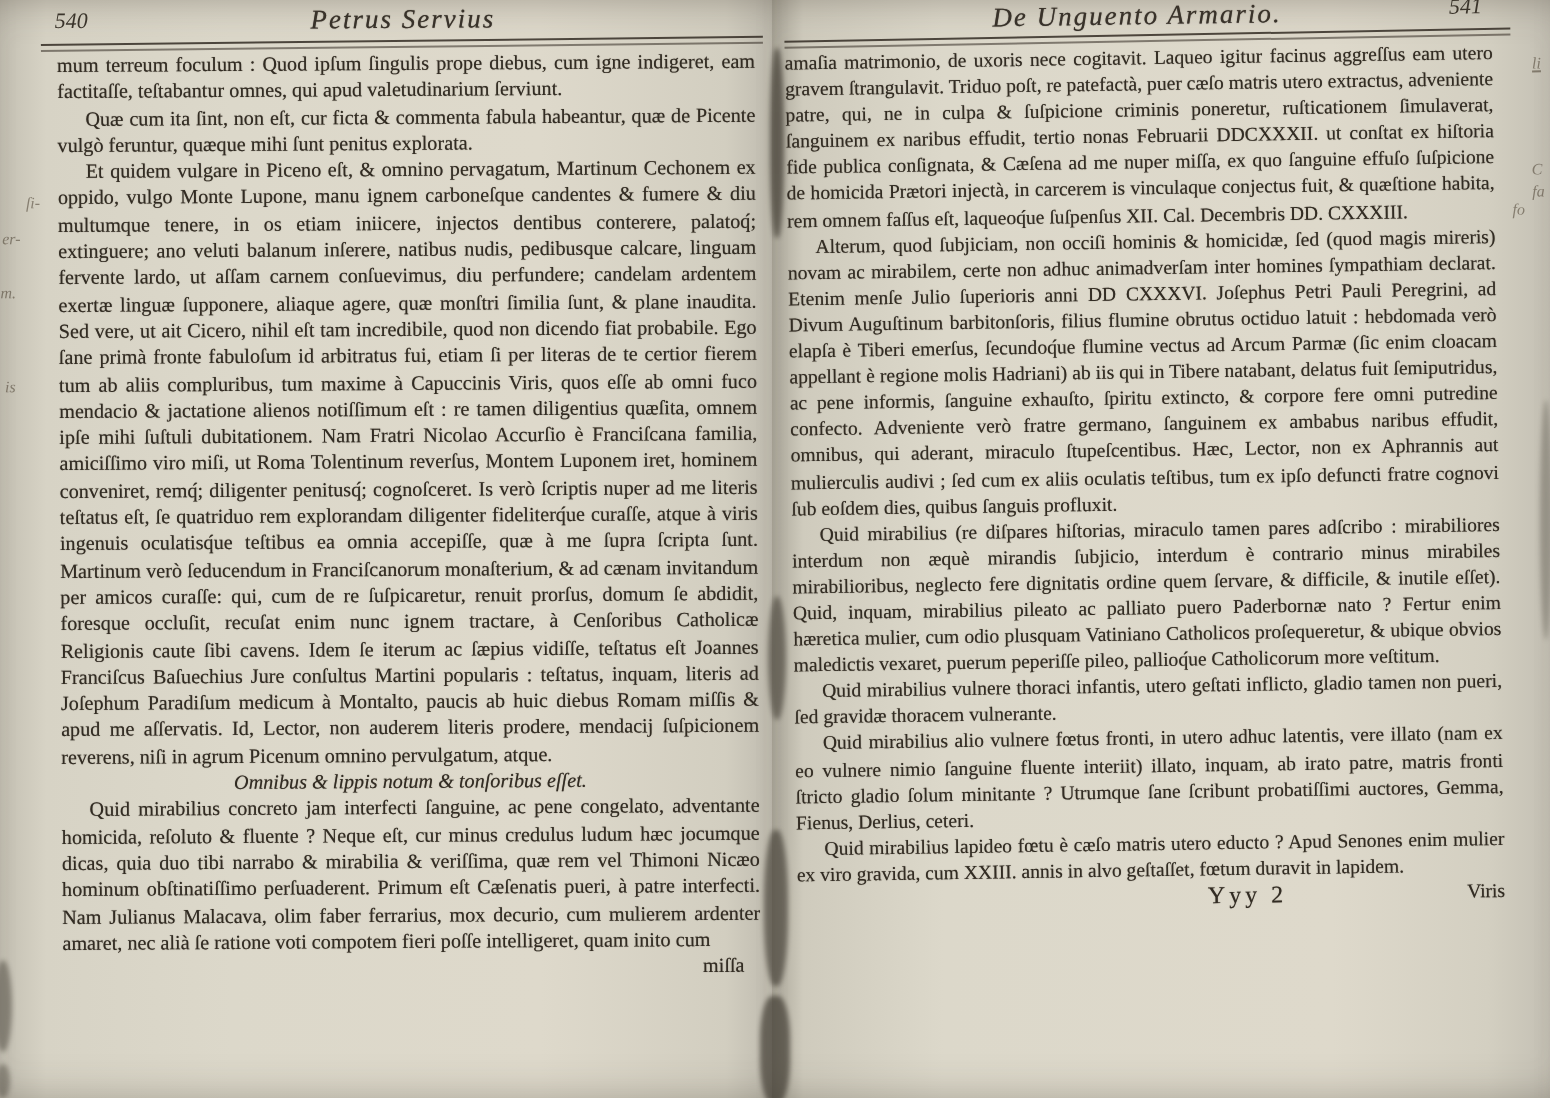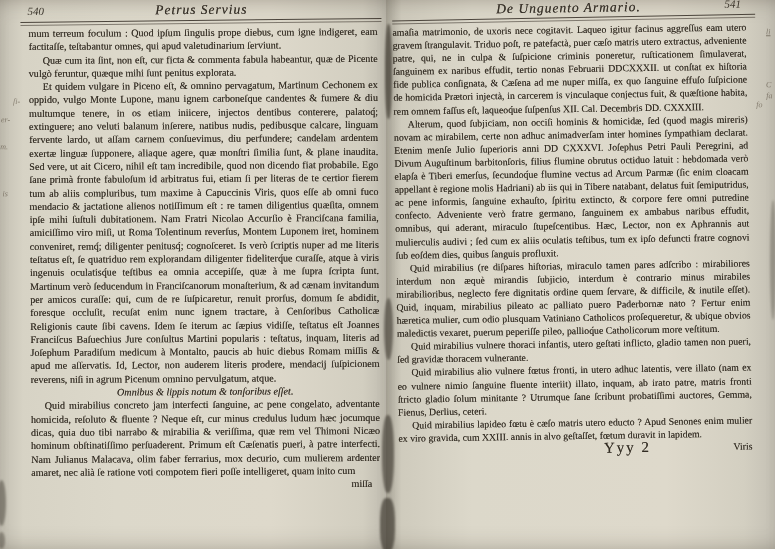--- a/index.html
+++ b/index.html
@@ -37,21 +37,21 @@
 
   .text{position:absolute;text-align:justify;
     text-shadow:0 0 .45px rgba(50,42,32,.65);}
   .text-left{left:30px;right:7px;top:26px;font-size:10.1px;line-height:13.3px;}
   .text-right{left:10px;right:25px;top:23px;font-size:9.8px;line-height:13.1px;}
   .p{margin:0;}
   .ind{text-indent:14px;}
   .quote{text-align:center;font-style:italic;text-indent:0;}
   .cwrow{text-align:right;padding-right:8px;}
   .sigrow{position:relative;height:13px;}
-  .sig{position:absolute;left:58%;font-size:15px;letter-spacing:2px;}
+  .sig{position:absolute;left:58%;font-size:12px;letter-spacing:2px;}
   .cw{position:absolute;right:0;}
 
   .mfrag{position:absolute;font-size:8px;font-style:italic;color:rgba(74,64,50,.55);}
   .blot{position:absolute;background:#39342b;filter:blur(1.2px);}
 </style>
 </head>
 <body>
 
 <div class="page page-left">
   <div class="content">

